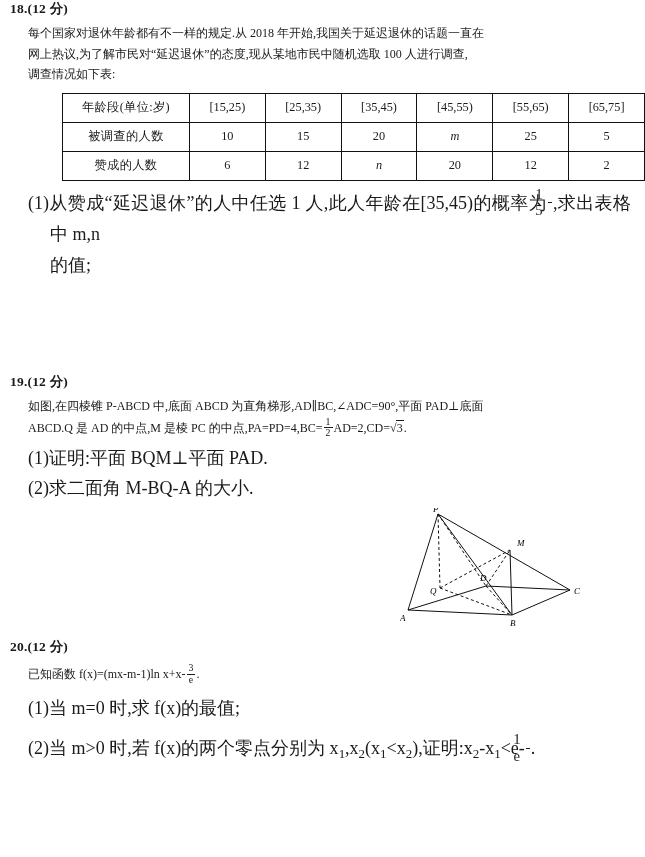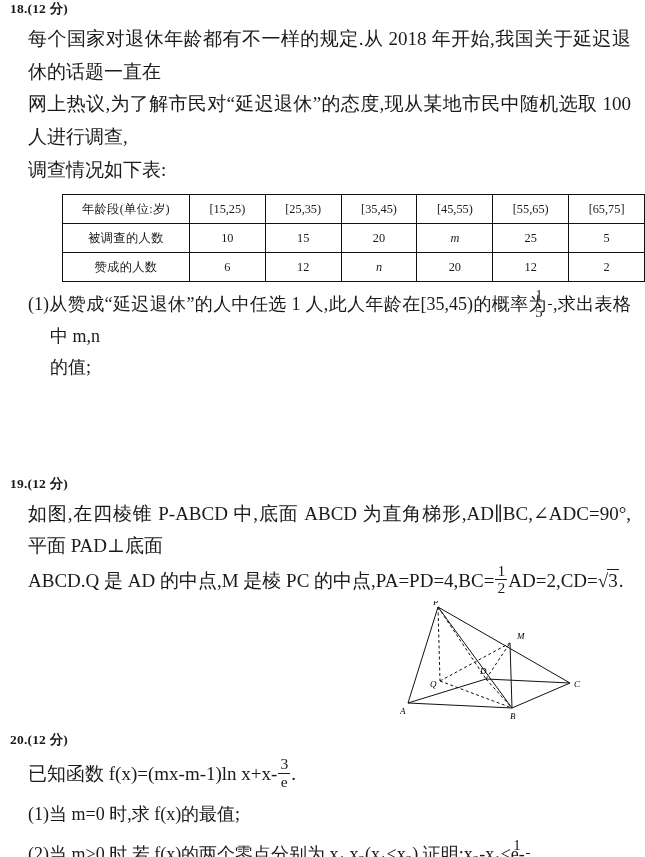--- a/index.html
+++ b/index.html
@@ -22,21 +22,21 @@
     padding: 0;
   }
   .q-block { margin: 0; }
   .q-head {
     font-size: 13.5px;
     font-weight: 600;
     margin-left: 10px;
     letter-spacing: 0.2px;
   }
   .para {
-    font-size: 19px;
+    font-size: 12px;
     line-height: 1.72;
     margin-left: 28px;
     margin-right: 14px;
     text-align: justify;
   }
   .sub {
     font-size: 18px;
     line-height: 1.72;
     margin-left: 28px;
     margin-right: 14px;
@@ -154,20 +154,24 @@
   </div>
 
   <div class="spacer-big"></div>
 
   <div class="q-block">
     <div class="q-head">19.(12 分)</div>
     <div class="para" style="margin-top:5px;">
       <span>如图,在四棱锥 P-ABCD 中,底面 ABCD 为直角梯形,AD∥BC,∠ADC=90°,平面 PAD⊥底面</span><br>
       <span>ABCD.Q 是 AD 的中点,M 是棱 PC 的中点,PA=PD=4,BC=</span><span class="frac"><span class="num">1</span><span class="den">2</span></span><span>AD=2,CD=</span><span>√</span><span class="sqrt">3</span><span>.</span>
     </div>
+    <div class="sub" style="margin-top:4px;">
+      <span class="hang">(1)证明:平面 BQM⊥平面 PAD.</span>
+      <span class="hang">(2)求二面角 M-BQ-A 的大小.</span>
+    </div>
 
     <div class="fig">
       <svg width="190" height="120" viewBox="0 0 190 120">
 
         <polygon points="8,102 112,107 170,82 86,78" fill="none" stroke="#111" stroke-width="1"></polygon>
         <line x1="38" y1="6" x2="8" y2="102" stroke="#111" stroke-width="1"></line>
         <line x1="38" y1="6" x2="112" y2="107" stroke="#111" stroke-width="1"></line>
         <line x1="38" y1="6" x2="170" y2="82" stroke="#111" stroke-width="1"></line>
         <line x1="38" y1="6" x2="86" y2="78" stroke="#111" stroke-width="1" stroke-dasharray="3,2.5"></line>
         <line x1="38" y1="6" x2="40" y2="80" stroke="#111" stroke-width="1" stroke-dasharray="3,2.5"></line>

